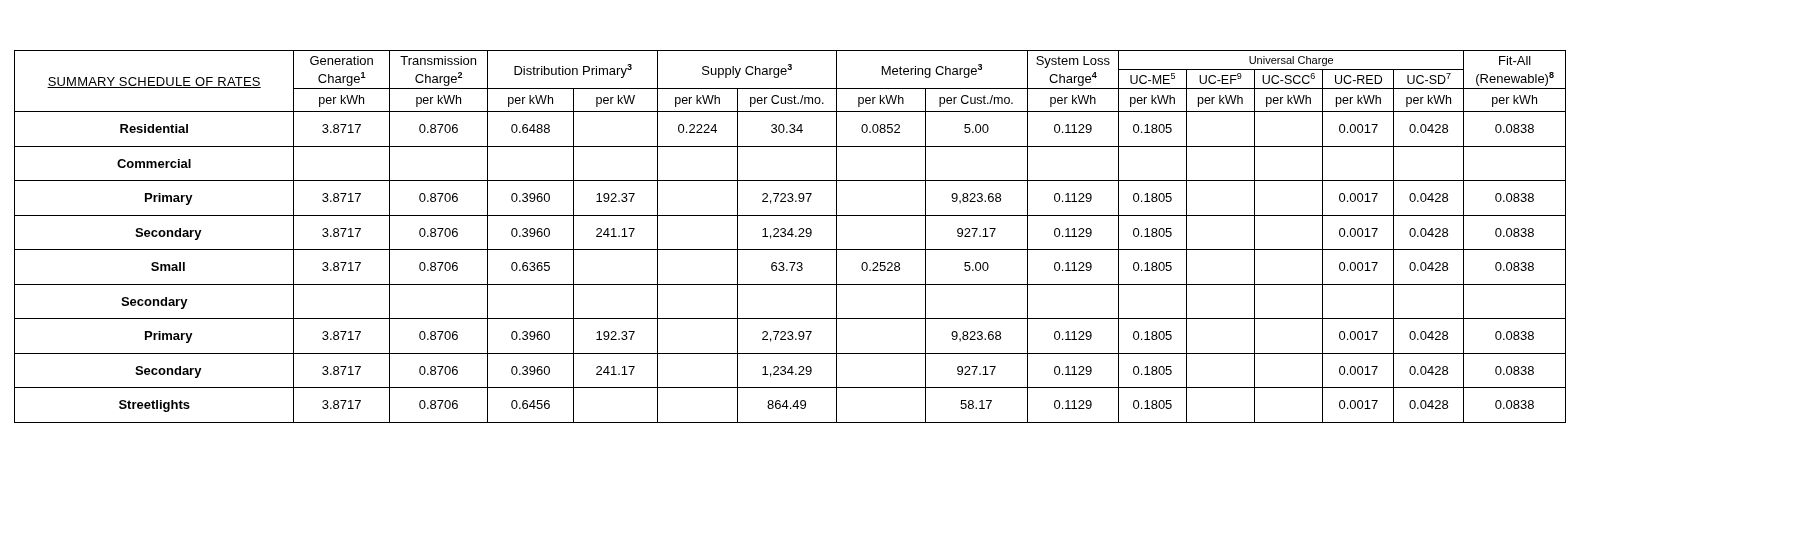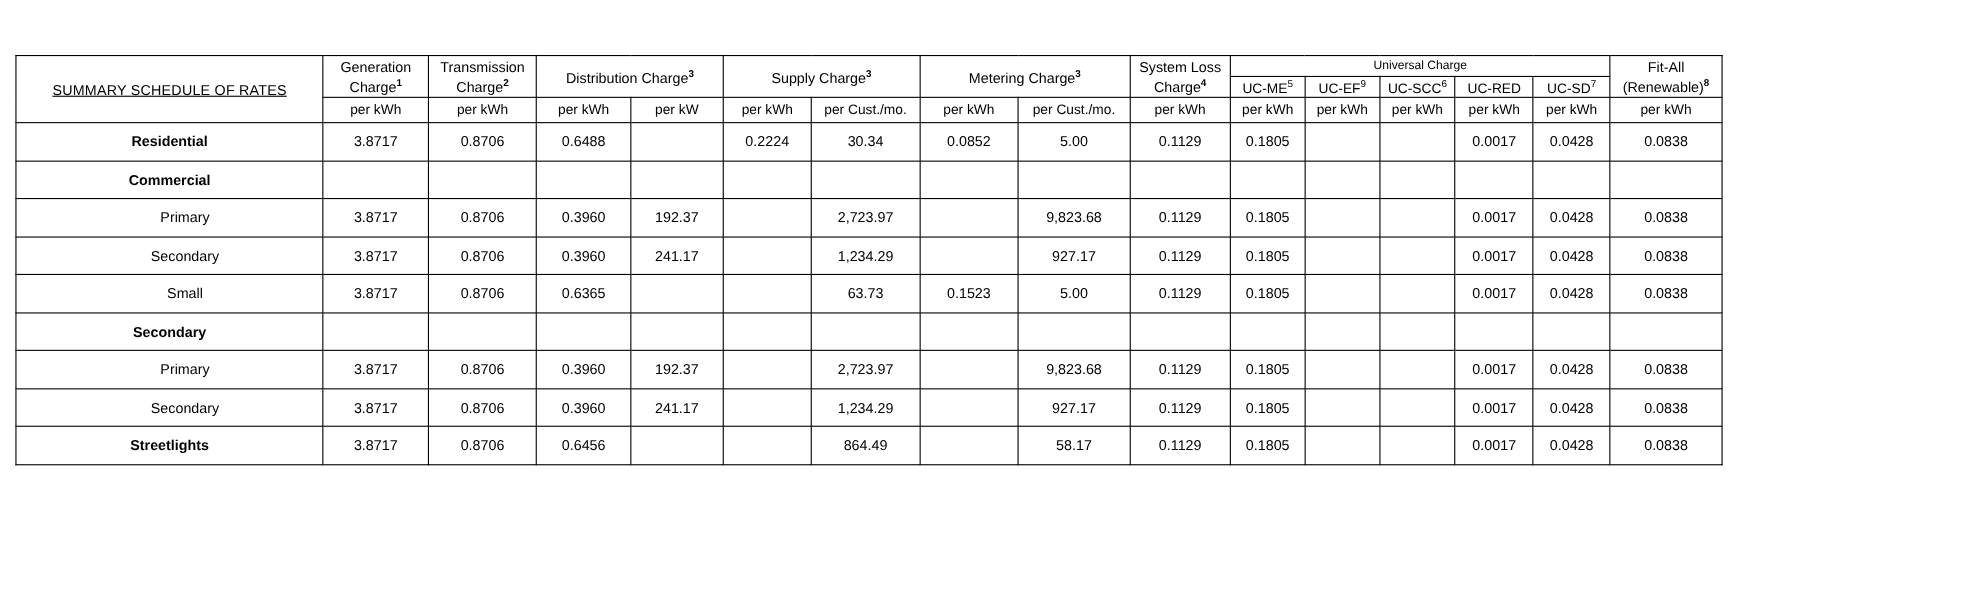--- a/index.html
+++ b/index.html
@@ -77,21 +77,21 @@
   td.rowlabel {
     text-align: left;
     padding-left: 8px;
     font-size: 13px;
   }
   td.rowlabel.group {
     font-weight: bold;
   }
   td.rowlabel.sub {
     padding-left: 28px;
-    font-weight: normal;
+    font-weight: bold;
   }
   td.num {
     text-align: right;
     padding-right: 10px;
     font-size: 13px;
   }
   td.numc {
     text-align: left;
     padding-left: 14px;
     font-size: 13px;
@@ -124,21 +124,21 @@
     <thead>
       <tr>
         <th rowspan="3" class="hdr-title">SUMMARY SCHEDULE OF RATES</th>
         <th rowspan="2" class="hdr-main">
           <span>Generation Charge</span><span class="sup">1</span>
         </th>
         <th rowspan="2" class="hdr-main">
           <span>Transmission Charge</span><span class="sup">2</span>
         </th>
         <th rowspan="2" colspan="2" class="hdr-main">
-          <span>Distribution Charge</span><span class="sup">3</span>
+          <span>Distribution Primary</span><span class="sup">3</span>
         </th>
         <th rowspan="2" colspan="2" class="hdr-main">
           <span>Supply Charge</span><span class="sup">3</span>
         </th>
         <th rowspan="2" colspan="2" class="hdr-main">
           <span>Metering Charge</span><span class="sup">3</span>
         </th>
         <th rowspan="2" class="hdr-main">
           <span>System Loss Charge</span><span class="sup">4</span>
         </th>
@@ -256,21 +256,21 @@
           <td class="numc">0.0838</td>
         </tr>
         <tr>
           <td class="rowlabel sub">Small</td>
           <td class="numc">3.8717</td>
           <td class="numc">0.8706</td>
           <td class="numc">0.6365</td>
           <td class="blank"></td>
           <td class="blank"></td>
           <td class="num">63.73</td>
-          <td class="numc">0.1523</td>
+          <td class="numc">0.2528</td>
           <td class="num">5.00</td>
           <td class="numc">0.1129</td>
           <td class="numc">0.1805</td>
           <td class="blank"></td>
           <td class="blank"></td>
           <td class="numc">0.0017</td>
           <td class="numc">0.0428</td>
           <td class="numc">0.0838</td>
         </tr>
         <tr>

